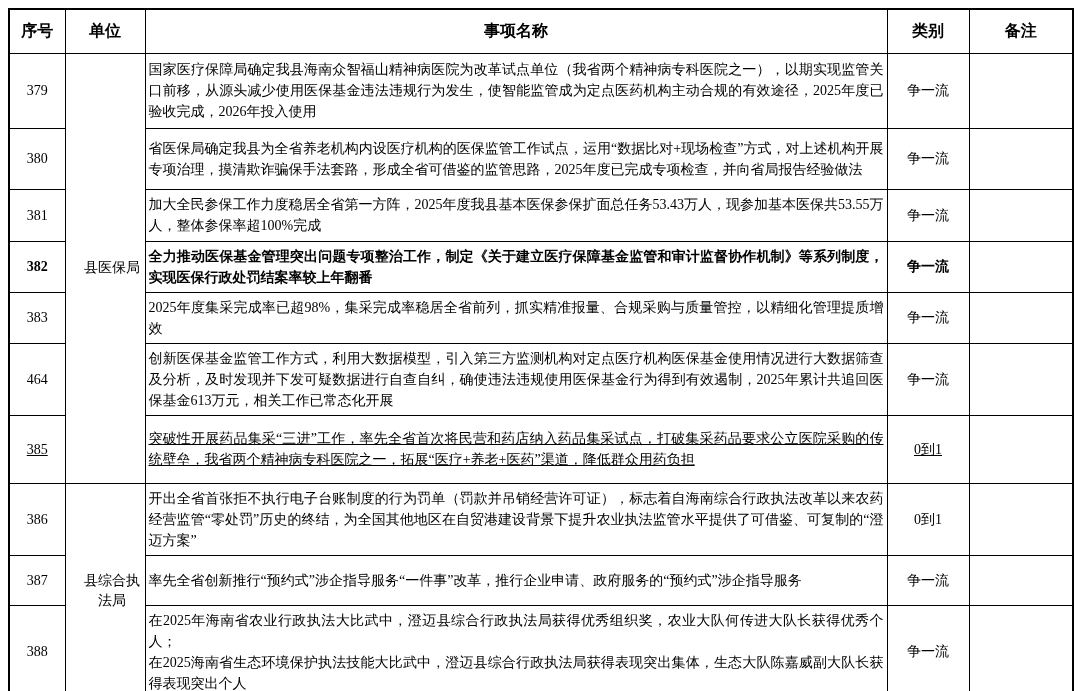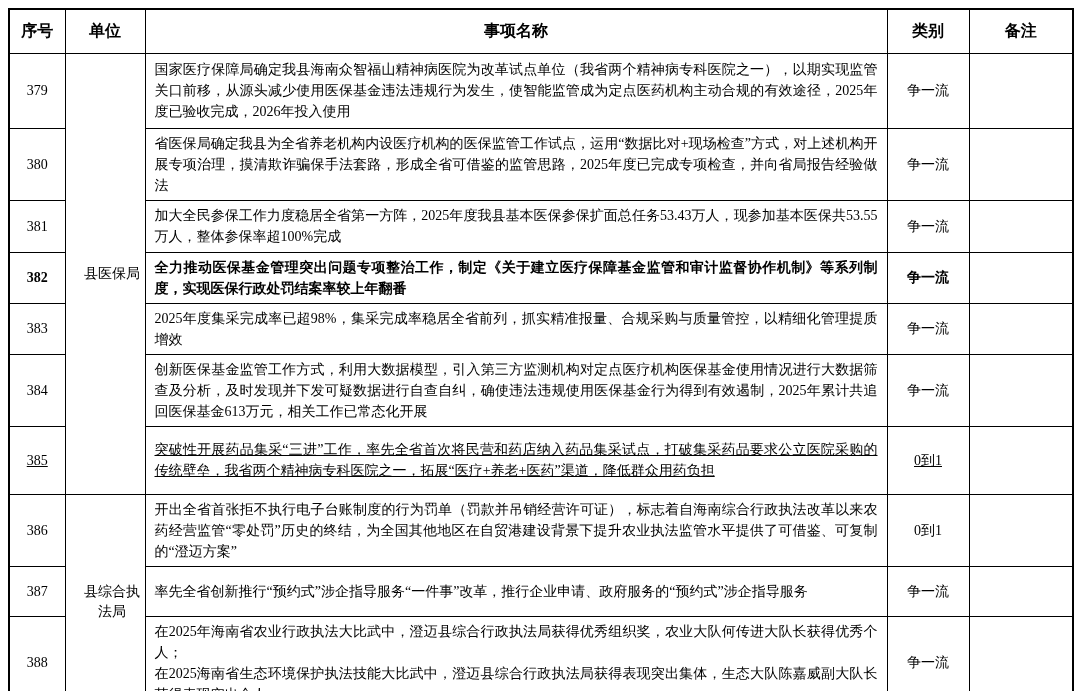--- a/index.html
+++ b/index.html
@@ -37,21 +37,21 @@
   }
   .cell { font-size: 14px; line-height: 21px; }
   .seq, .cat, .unit, .remark {
     text-align: center;
     padding: 2px;
     margin-top: 47px;
   }
   .unit { line-height: 20px; padding-left: 16px; }
   .item {
     text-align: justify;
-    padding: 4px 9px;
+    padding: 4px 3px;
     white-space: pre-wrap;
   }
   col.c-seq   { width: 56px; }
   col.c-unit  { width: 80px; }
   col.c-item  { width: 742px; }
   col.c-cat   { width: 82px; }
   col.c-rem   { width: 104px; }
 </style>
 </head>
 <body>
@@ -99,21 +99,21 @@
         <td class="cell cat">争一流</td>
         <td class="cell remark"></td>
       </tr>
       <tr style="height: 50px;">
         <td class="cell seq">383</td>
         <td class="cell item">2025年度集采完成率已超98%，集采完成率稳居全省前列，抓实精准报量、合规采购与质量管控，以精细化管理提质增效</td>
         <td class="cell cat">争一流</td>
         <td class="cell remark"></td>
       </tr>
       <tr style="height: 70px;">
-        <td class="cell seq">384</td>
+        <td class="cell seq">464</td>
         <td class="cell item">创新医保基金监管工作方式，利用大数据模型，引入第三方监测机构对定点医疗机构医保基金使用情况进行大数据筛查及分析，及时发现并下发可疑数据进行自查自纠，确使违法违规使用医保基金行为得到有效遏制，2025年累计共追回医保基金613万元，相关工作已常态化开展</td>
         <td class="cell cat">争一流</td>
         <td class="cell remark"></td>
       </tr>
       <tr style="height: 68px; text-decoration: underline;">
         <td class="cell seq">385</td>
         <td class="cell item">突破性开展药品集采“三进”工作，率先全省首次将民营和药店纳入药品集采试点，打破集采药品要求公立医院采购的传统壁垒，我省两个精神病专科医院之一，拓展“医疗+养老+医药”渠道，降低群众用药负担</td>
         <td class="cell cat">0到1</td>
         <td class="cell remark"></td>
       </tr>

